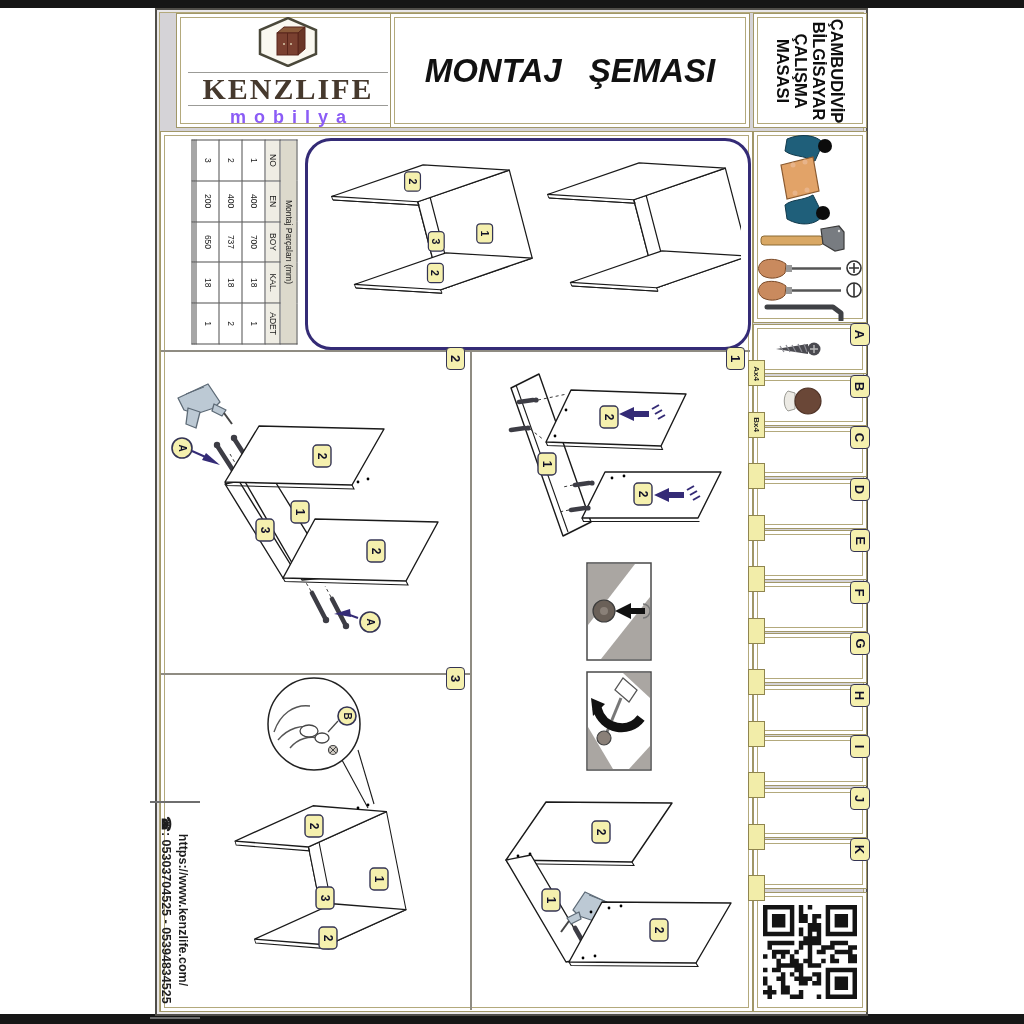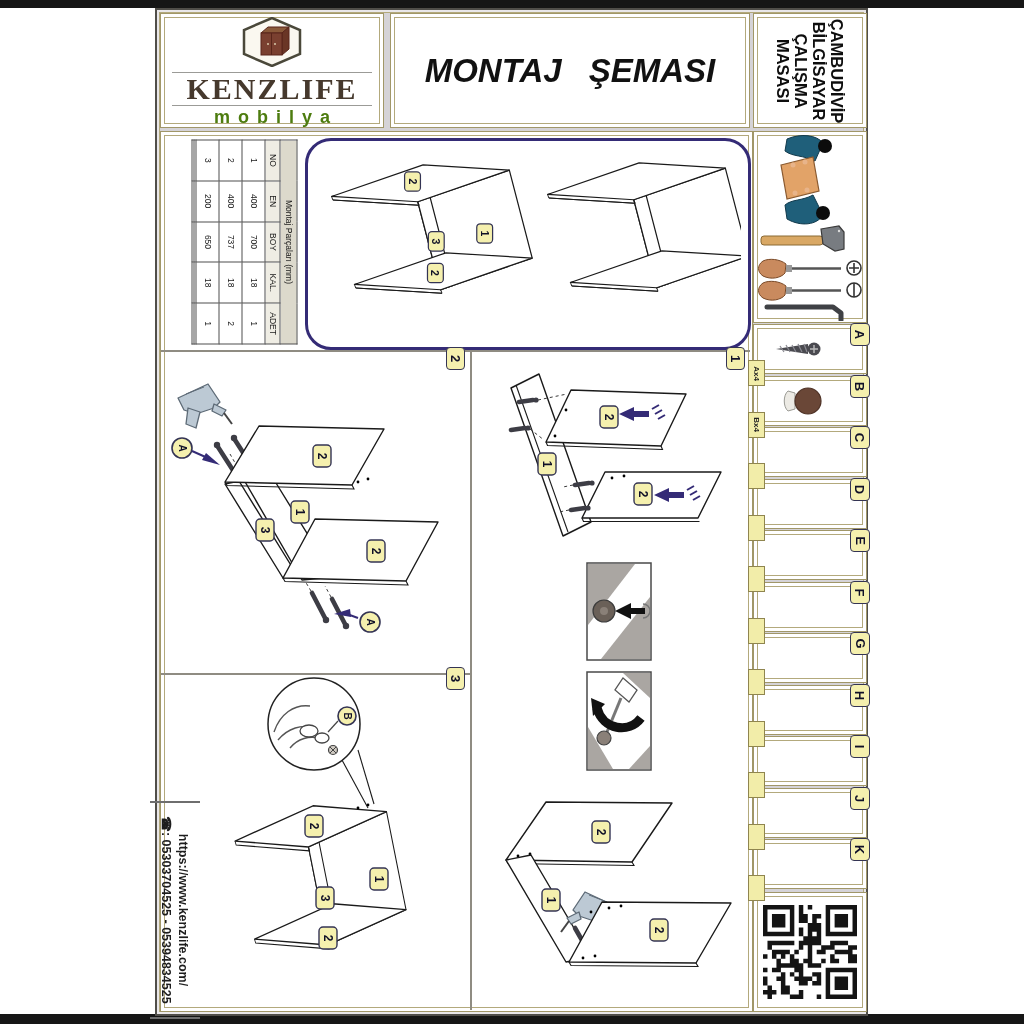--- a/index.html
+++ b/index.html
@@ -5,25 +5,25 @@
   html,body{margin:0;padding:0}
   body{width:1024px;height:1024px;position:relative;background:#fff;
        font-family:"Liberation Sans",sans-serif;overflow:hidden;color:#1a1a1a}
   .abs{position:absolute}
   .bar{left:0;width:1024px;background:#161616}
   .frame{left:155px;top:8px;width:709px;height:1004px;background:#d5d3d7;
          border:2px solid #504e49;box-shadow:inset 0 0 0 2px #e9e7e9, inset 0 0 0 3px #b3a97c}
   .box{background:#fff;border:1px solid #a19768;
        box-shadow:inset 0 0 0 3px #fff, inset 0 0 0 4px #b3a97c}
   
-  .logo-box{left:160px;top:13px;width:222px;height:113px;text-align:center}
+  .logo-box{left:176px;top:13px;width:222px;height:113px;text-align:center}
   .logo-rule{width:200px;height:1px;background:#9b9b97;margin:1px auto}
   .brand-name{font-family:"Liberation Serif",serif;font-weight:600;font-size:30px;
               letter-spacing:2px;color:#46392d;line-height:30px}
-  .brand-sub{font-weight:700;font-size:18px;letter-spacing:8px;color:#4d7c0f;line-height:20px;padding-left:8px}
+  .brand-sub{font-weight:700;font-size:18px;letter-spacing:8px;color:#8b5cf6;line-height:20px;padding-left:8px}
   
   .title-box{left:390px;top:13px;width:358px;height:113px;display:flex;align-items:center;justify-content:center}
   .title-text{font-family:Liberation Sans, sans-serif;font-style:italic;font-weight:700;
               font-size:33px;word-spacing:18px;color:#111}
   
   .product-box{left:753px;top:13px;width:112px;height:113px}
   .product-inner{position:absolute;left:50%;top:50%;width:112px;
                  transform:translate(-50%,-50%) rotate(90deg);text-align:center;
                  font-weight:700;font-size:16.5px;line-height:1.1;color:#0e0e0e;white-space:nowrap}
   

